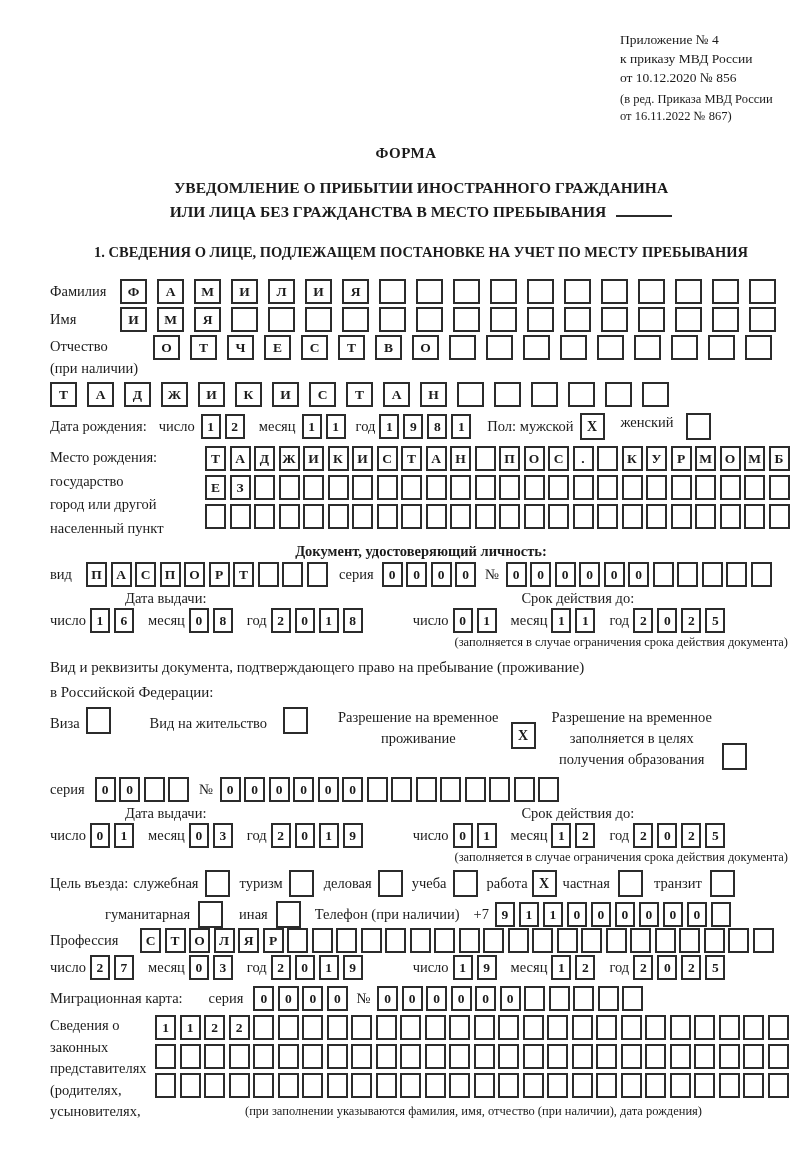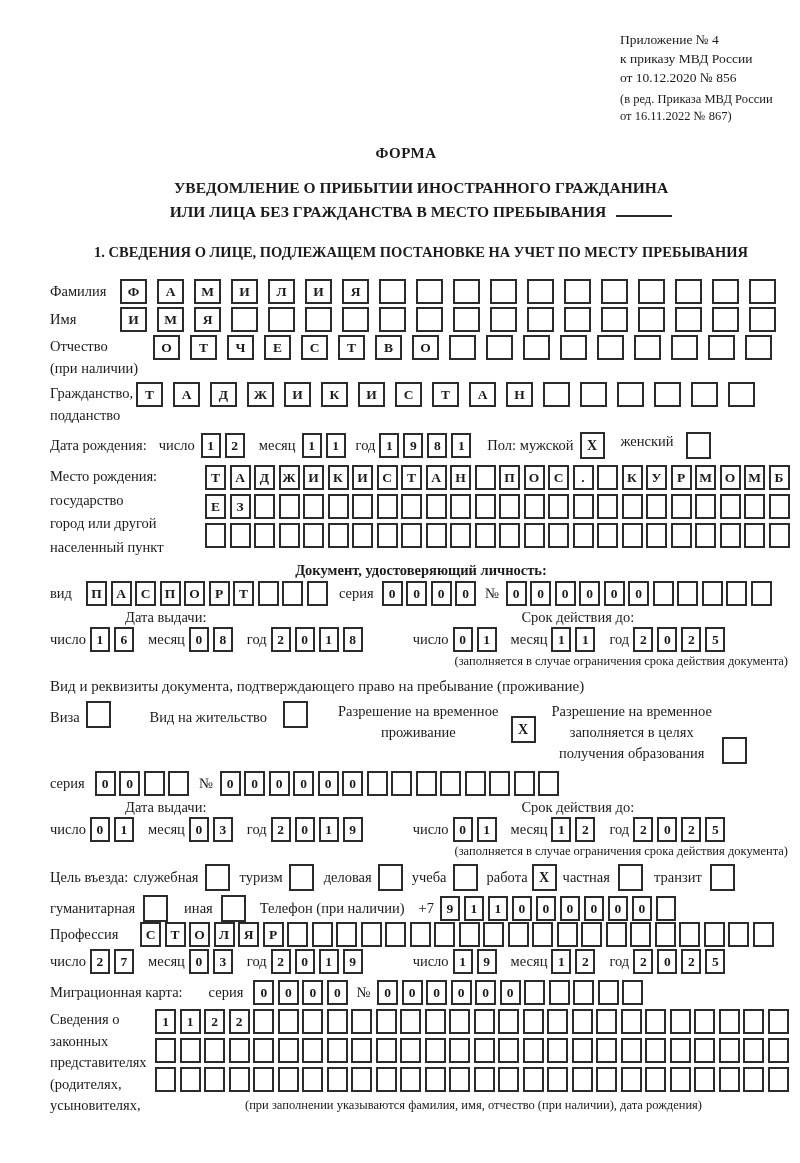--- a/index.html
+++ b/index.html
@@ -54,21 +54,21 @@
   .note { text-align:right; font-size:12.5px; line-height:15px; margin-top:2px; padding-right:4px; }
 
   .intro { margin-top:5px; line-height:25px; font-size:15px; }
   .opts { display:flex; align-items:flex-start; margin-top:2px; }
   .opt { display:flex; align-items:flex-end; }
   .opt .ol { line-height:21px; }
   .opt .ctr { text-align:center; }
 
   .purpose { display:flex; align-items:center; margin-top:5px; }
   .purpose .pl { margin-right:5px; }
-  .purpose2 { display:flex; align-items:center; margin-top:4px; }
+  .purpose2 { display:flex; align-items:center; margin-top:4px; margin-left:55px; }
 
   .reps { display:flex; align-items:flex-start; margin-top:4px; }
   .reps-label { flex:none; width:105px; line-height:21.5px; font-size:14.5px; }
   .reps-cells .cells { margin-bottom:4px; }
   .reps-note { font-size:12.5px; text-align:center; margin-top:6px; line-height:15px; }
 </style>
 </head>
 <body>
 
 <div class="page">
@@ -157,24 +157,20 @@
         <span class="cell"></span>
         <span class="cell"></span>
         <span class="cell"></span>
         <span class="cell"></span>
         <span class="cell"></span>
         <span class="cell"></span>
       </span>
   </div>
 
   <div class="row2">
-    <span class="lbl w86 llines">
-      <span style="display:block">Гражданство,</span>
-      <span style="display:block">подданство</span>
-    </span>
     <span class="cells wide">
         <span class="cell">Т</span>
         <span class="cell">А</span>
         <span class="cell">Д</span>
         <span class="cell">Ж</span>
         <span class="cell">И</span>
         <span class="cell">К</span>
         <span class="cell">И</span>
         <span class="cell">С</span>
         <span class="cell">Т</span>
@@ -382,20 +378,21 @@
           <span class="cell">0</span>
           <span class="cell">2</span>
           <span class="cell">5</span>
         </span>
     </span>
   </div>
   <div class="note">(заполняется в случае ограничения срока действия документа)</div>
 
   <div class="intro">
     <div>Вид и реквизиты документа, подтверждающего право на пребывание (проживание)</div>
+    <div>в Российской Федерации:</div>
   </div>
   <div class="opts">
     <span class="opt">
       <span class="ol">Виза</span>
       <span class="cbox" style="margin-left:6px;"></span>
     </span>
     <span class="opt" style="margin-left:39px;">
       <span class="ol">Вид на жительство</span>
       <span class="cbox" style="margin-left:16px;"></span>
     </span>

